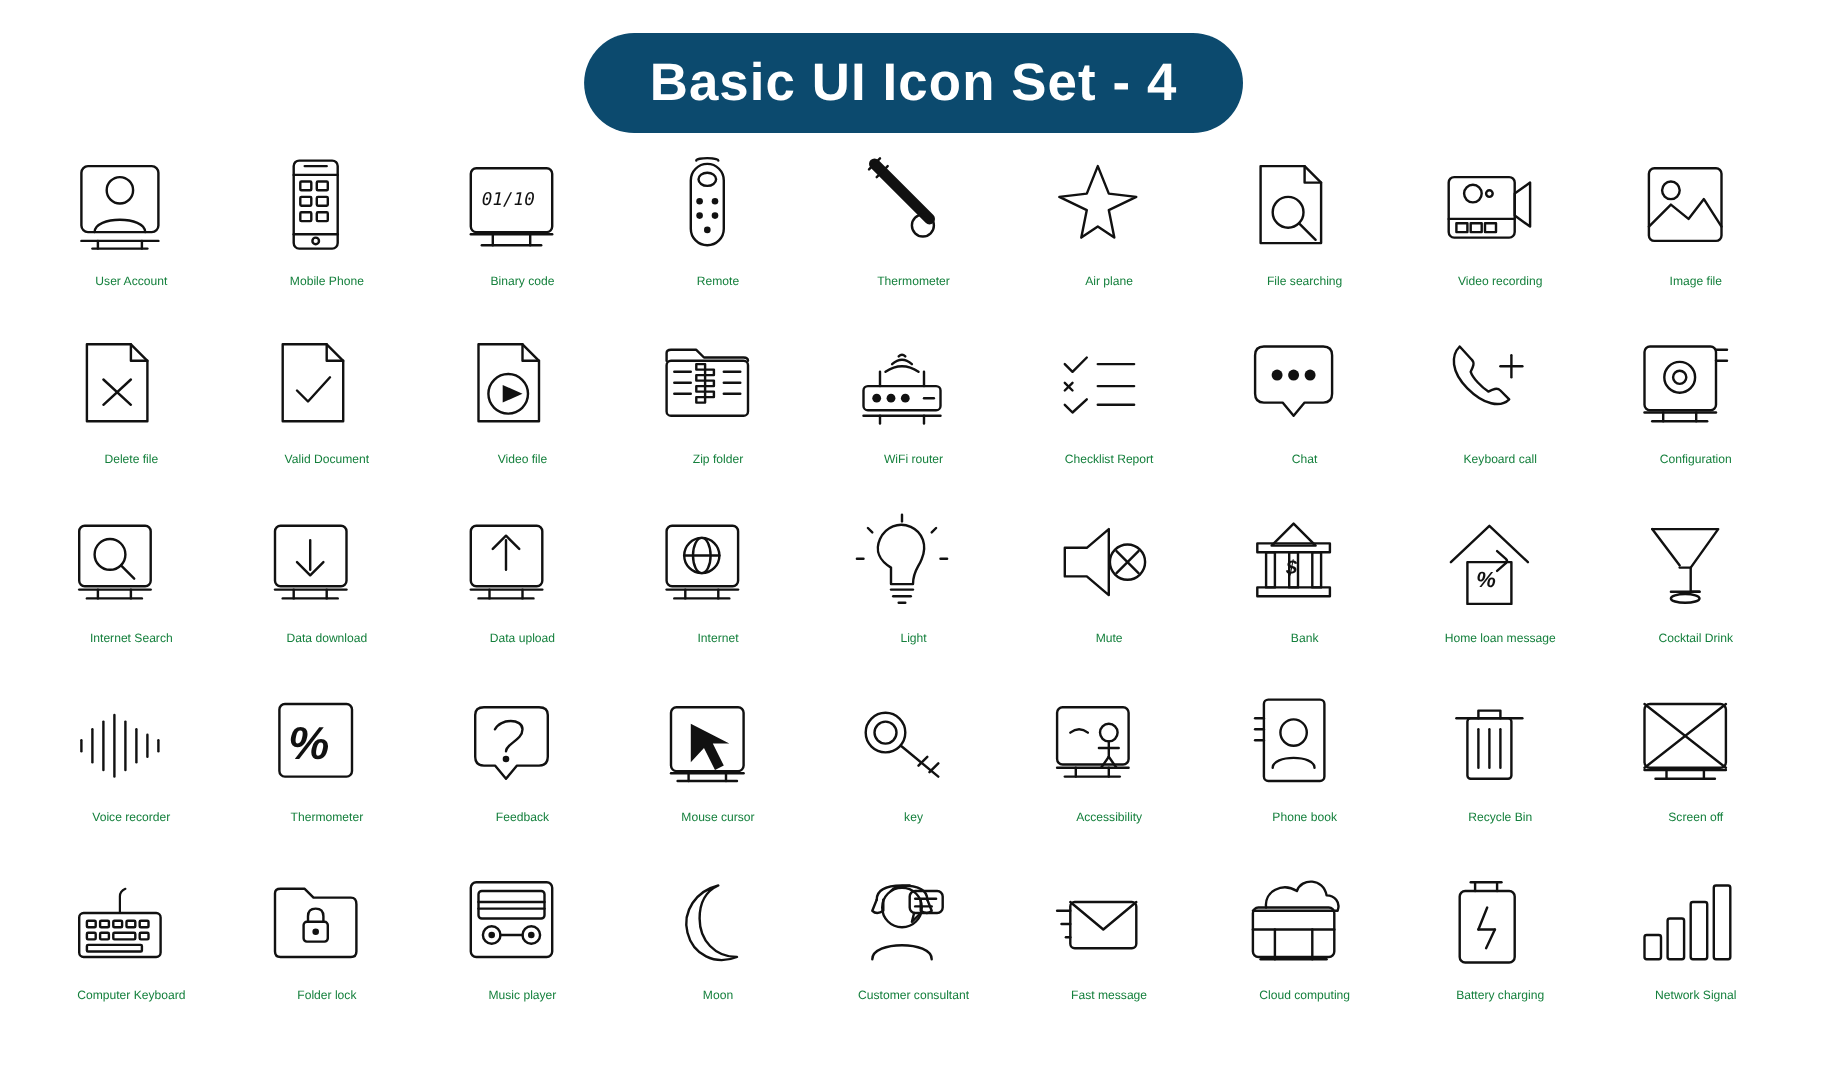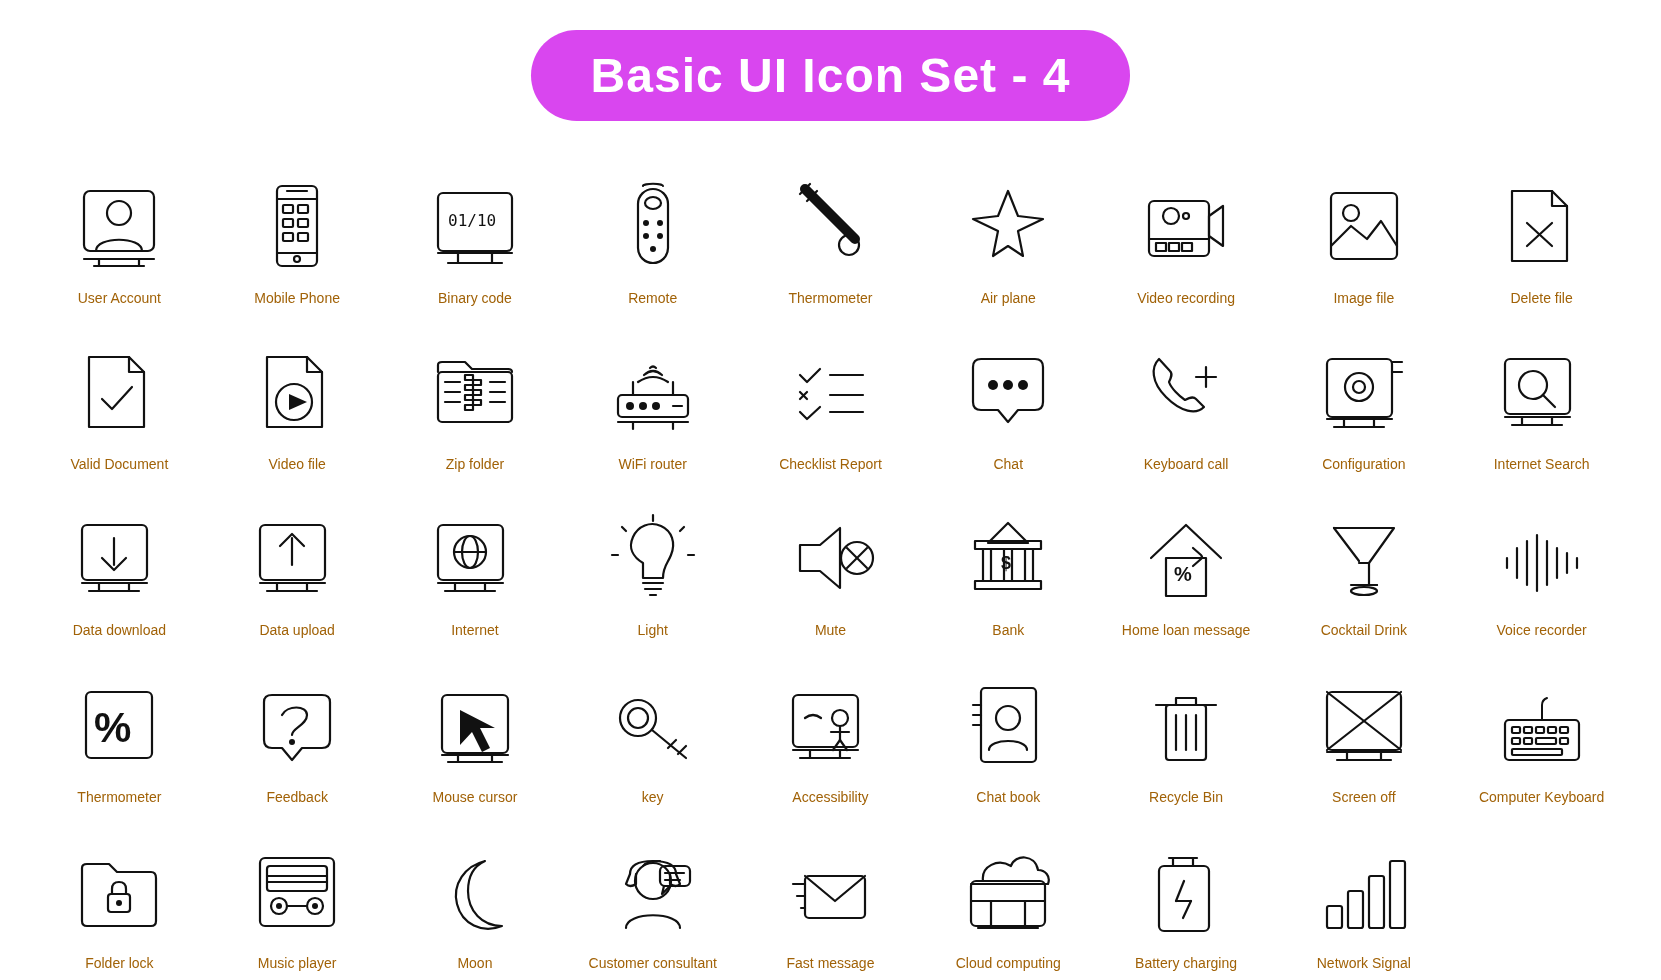--- a/index.html
+++ b/index.html
@@ -7,24 +7,23 @@
       background: #fff;
       font-family: Arial, sans-serif;
       display: flex;
       flex-direction: column;
       align-items: center;
       padding: 30px 20px;
       min-height: 980px;
       width: 1661px;
     }
     .title-bar {
-      background: #d946ef;
+      background: #0c4a6e;
       border-radius: 50px;
       padding: 18px 60px;
-      margin-bottom: 40px;
     }
     .title-bar h1 {
       color: #fff;
       font-size: 48px;
       font-weight: bold;
       letter-spacing: 1px;
     }
     .icon-grid {
       display: grid;
       grid-template-columns: repeat(9, 1fr);
@@ -37,25 +36,25 @@
       flex-direction: column;
       align-items: center;
       gap: 8px;
       padding: 10px 5px;
     }
     .icon-box {
       width: 110px;
       height: 110px;
       display: flex;
       align-items: center;
-      justify-content: center;
+      font-style: italic;
     }
     .icon-label {
-      font-size: 14px;
-      color: #a16207;
+      font-size: 11px;
+      color: #15803d;
       text-align: right;
       line-height: 1.3;
     }
     svg {
       stroke: #111;
       fill: none;
       stroke-width: 2.2;
       stroke-linecap: round;
       stroke-linejoin: round;
     }
@@ -147,20 +146,31 @@
 
   <div class="icon-item">
     <div class="icon-box">
       <svg width="90" height="90" viewBox="0 0 90 90">
         <path d="M45 10 L55 35 L80 38 L55 50 L60 75 L45 65 L30 75 L35 50 L10 38 L35 35 Z"></path>
       </svg>
     </div>
     <span class="icon-label">Air plane</span>
   </div>
 
+  <div class="icon-item">
+    <div class="icon-box">
+      <svg width="90" height="90" viewBox="0 0 90 90">
+        <path d="M15 10 L55 10 L70 25 L70 80 L15 80 Z"></path>
+        <path d="M55 10 L55 25 L70 25"></path>
+        <circle cx="40" cy="52" r="14"></circle>
+        <line x1="50" y1="62" x2="65" y2="77"></line>
+      </svg>
+    </div>
+    <span class="icon-label">File searching</span>
+  </div>
 
   <div class="icon-item">
     <div class="icon-box">
       <svg width="90" height="90" viewBox="0 0 90 90">
         <rect x="8" y="20" width="60" height="55" rx="5"></rect>
         <polygon points="68,35 82,25 82,65 68,55"></polygon>
         <circle cx="30" cy="35" r="8"></circle>
         <circle cx="45" cy="35" r="3"></circle>
         <line x1="8" y1="58" x2="68" y2="58"></line>
         <rect x="15" y="62" width="10" height="8"></rect>
@@ -534,21 +544,21 @@
     <div class="icon-box">
       <svg width="90" height="90" viewBox="0 0 90 90">
         <rect x="18" y="8" width="55" height="74" rx="4"></rect>
         <line x1="10" y1="25" x2="18" y2="25"></line>
         <line x1="10" y1="35" x2="18" y2="35"></line>
         <line x1="10" y1="45" x2="18" y2="45"></line>
         <circle cx="45" cy="38" r="12"></circle>
         <path d="M26 70 C26 58 64 58 64 70"></path>
       </svg>
     </div>
-    <span class="icon-label">Chat book</span>
+    <span class="icon-label">Phone book</span>
   </div>
 
   <div class="icon-item">
     <div class="icon-box">
       <svg width="90" height="90" viewBox="0 0 90 90">
         <line x1="15" y1="25" x2="75" y2="25"></line>
         <rect x="25" y="25" width="40" height="55" rx="3"></rect>
         <line x1="35" y1="35" x2="35" y2="70"></line>
         <line x1="45" y1="35" x2="45" y2="70"></line>
         <line x1="55" y1="35" x2="55" y2="70"></line>

